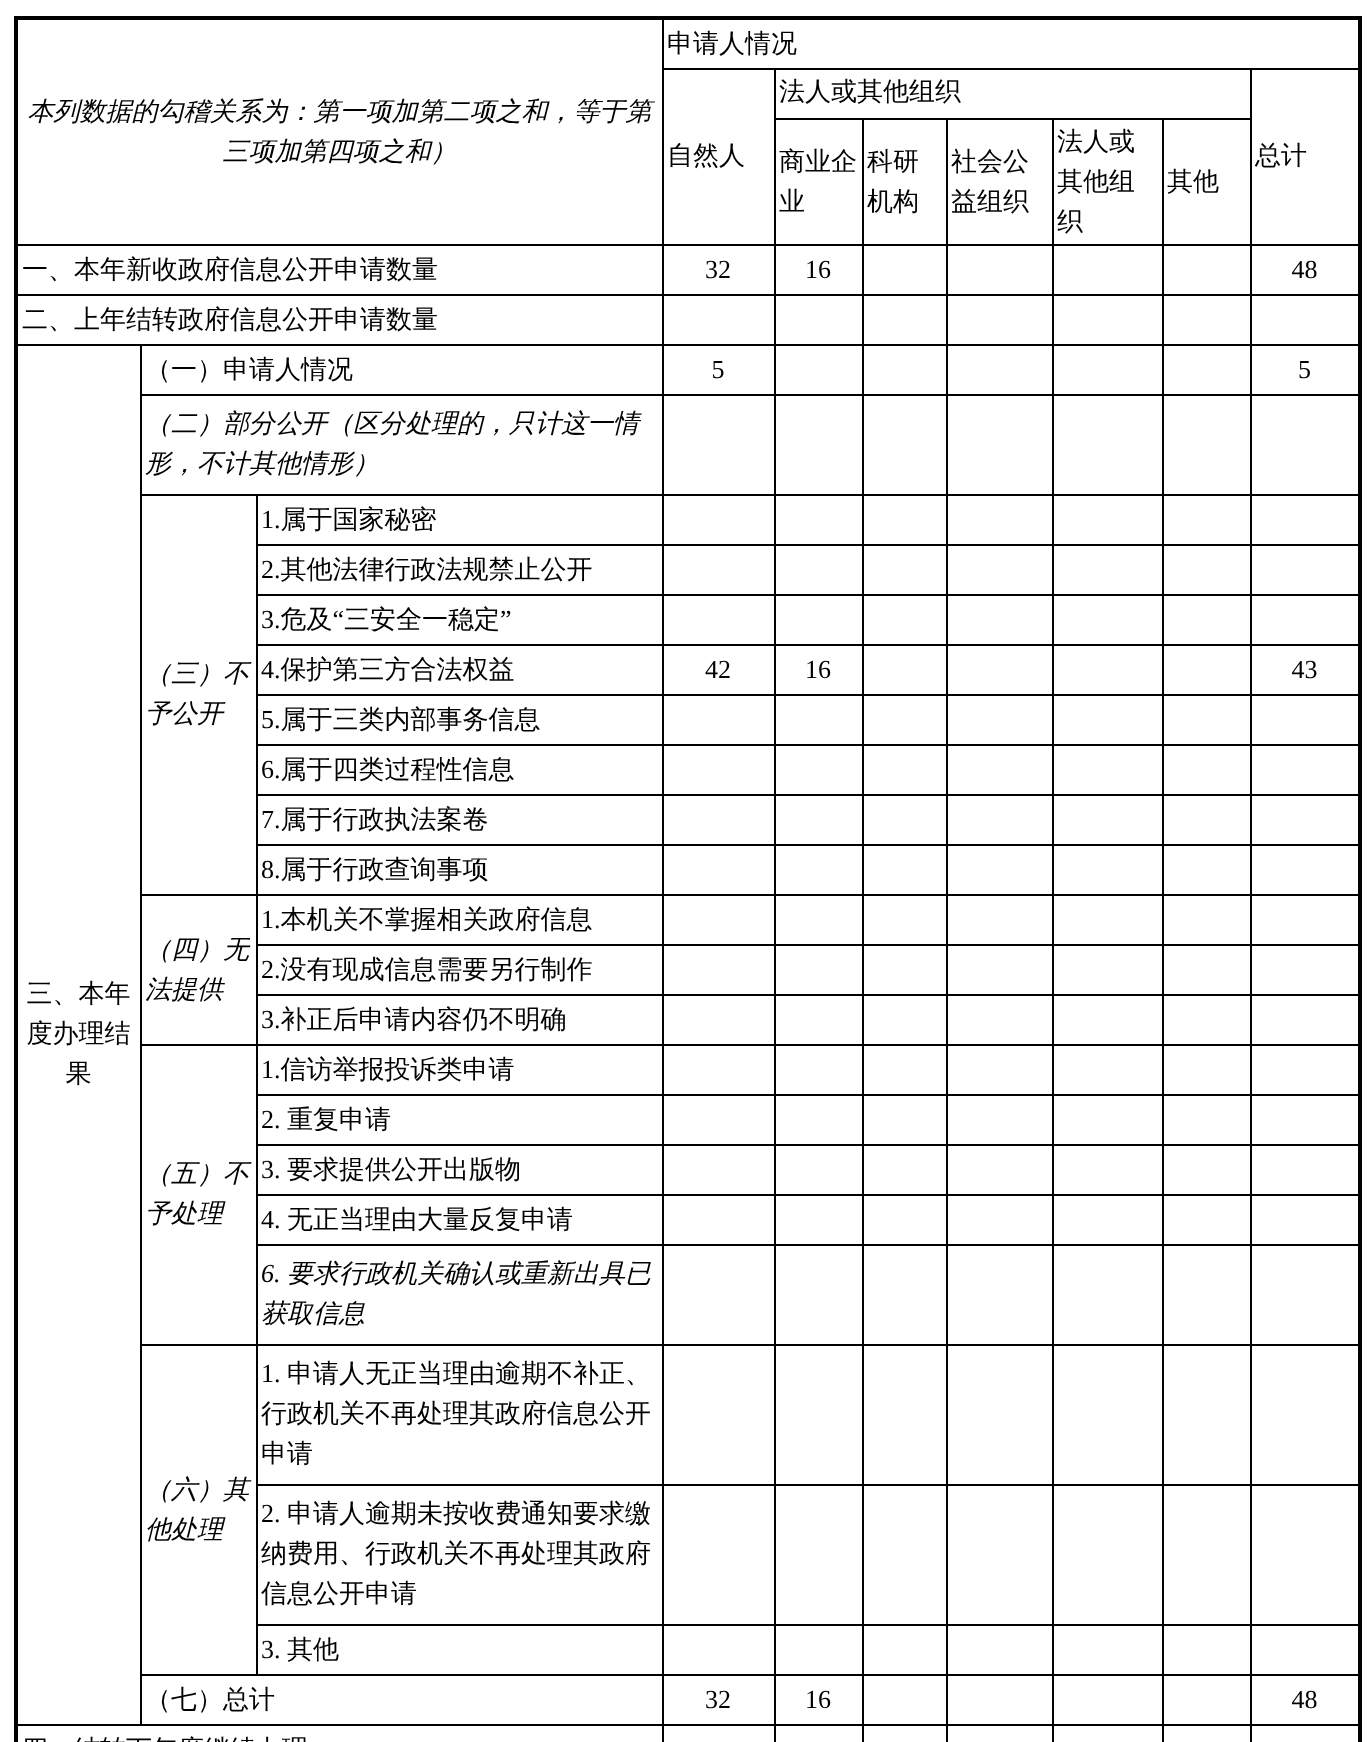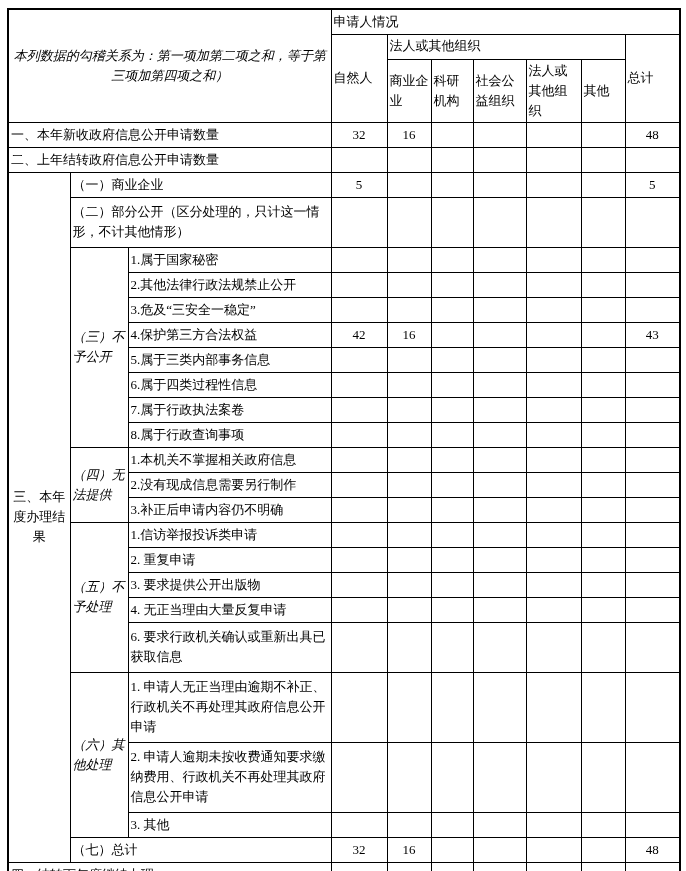--- a/index.html
+++ b/index.html
@@ -26,21 +26,21 @@
     border: 1px solid #000000;
     font-size: 13px;
     line-height: 1.55;
     padding: 1px 2px;
     vertical-align: middle;
     overflow: hidden;
     word-break: break-all;
   }
   tr { height: 25px; }
   tr.hh3 { height: 45px; }
-  tr.h2 { height: 50px; }
+  tr.h2 { height: 50px; font-style: italic; }
   tr.h3 { height: 70px; }
   td.ctr { text-align: left; }
   td.lbl { text-align: left; padding-left: 3px; }
   td.v { text-align: center; }
   td.note {
     font-style: italic;
     text-align: center;
     padding: 4px 10px;
     font-size: 13px;
   }
@@ -100,21 +100,21 @@
           <td class="v"></td>
           <td class="v"></td>
           <td class="v"></td>
           <td class="v"></td>
           <td class="v"></td>
           <td class="v"></td>
     </tr>
 
     <tr>
       <td class="seclbl" rowspan="22">三、本年度办理结果</td>
-      <td class="lbl" colspan="2">（一）商业企业</td>
+      <td class="lbl" colspan="2">（一）申请人情况</td>
       <td class="v">5</td>
           <td class="v"></td>
           <td class="v"></td>
           <td class="v"></td>
           <td class="v"></td>
           <td class="v"></td>
           <td class="v">5</td>
     </tr>
 
     <tr class="h2">

